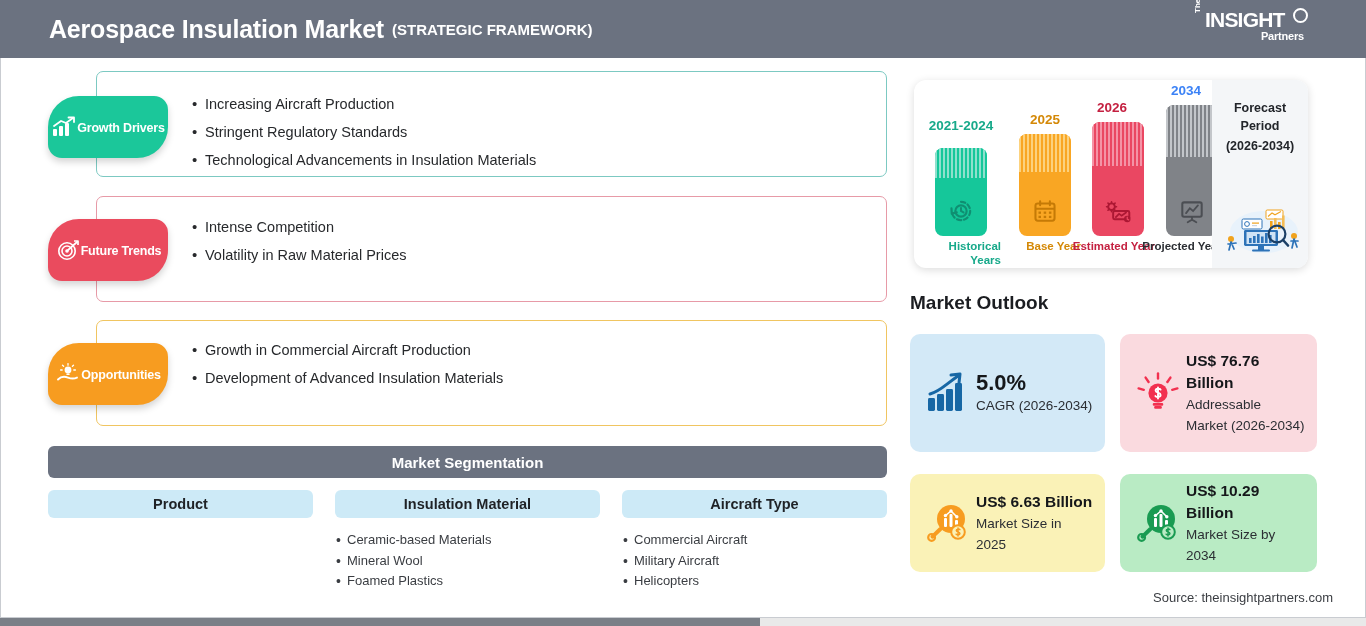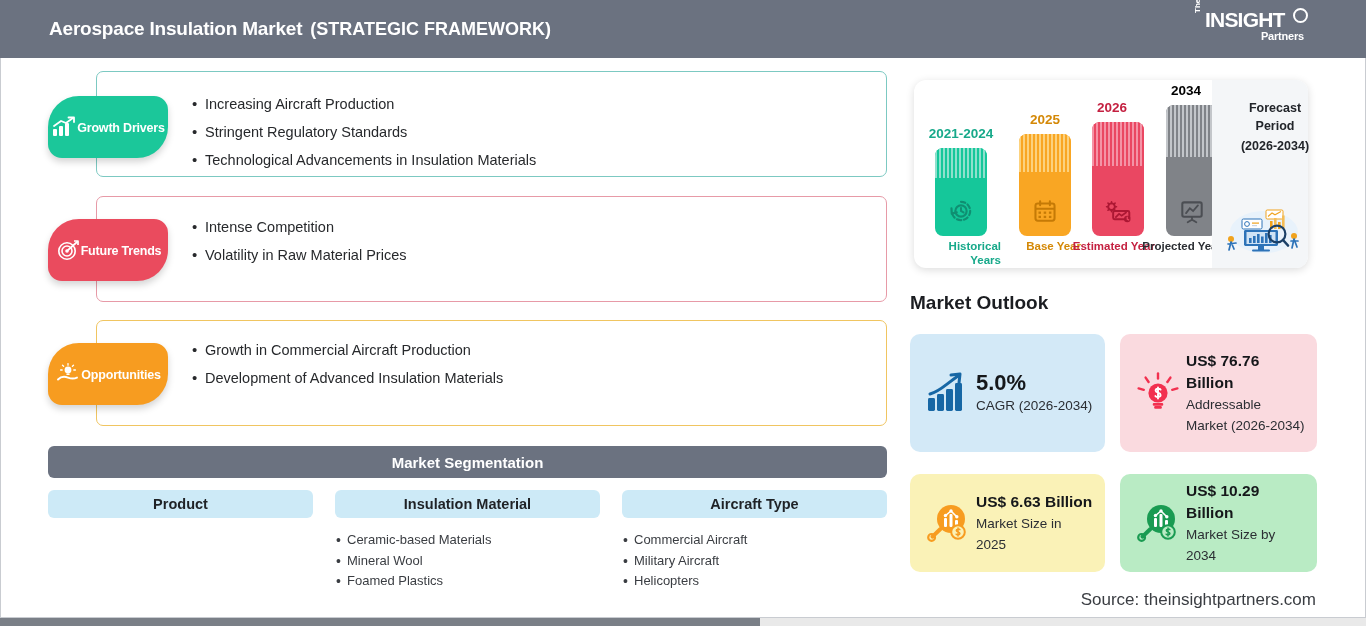--- a/index.html
+++ b/index.html
@@ -11,25 +11,25 @@
   }
   .page { position: relative; width: 1366px; height: 626px; background: #fff; }
 
   
   .header {
     position: absolute; left: 0; top: 0; width: 1366px; height: 58px;
     background: #6b7280; display: flex; align-items: center;
   }
   .header-title {
     margin-left: 49px; color: #ffffff;
-    font-size: 19px; font-weight: bold; letter-spacing: -0.2px;
+    font-size: 25px; font-weight: bold; letter-spacing: -0.2px;
     white-space: nowrap;
   }
   .header-sub {
-    color: #ffffff; font-size: 18px; font-weight: bold;
+    color: #ffffff; font-size: 15px; font-weight: bold;
     margin-left: 8px; letter-spacing: 0px; white-space: nowrap;
   }
   .logo {
     position: absolute; right: 56px; top: 8px; width: 116px; height: 42px;
     color: #fff;
   }
   .logo .l-the {
     position: absolute; left: 0px; top: 5px;
     font-size: 8px; font-weight: bold; line-height: 8px;
     transform: rotate(-90deg); transform-origin: left top;
@@ -120,21 +120,21 @@
   }
 
   
   .tl-card {
     position: absolute; left: 914px; top: 80px; width: 394px; height: 188px;
     background: #fff; border-radius: 12px;
     box-shadow: 0 2px 9px rgba(0,0,0,0.14);
   }
   .tl-fore {
     position: absolute; right: 0; top: 0; width: 96px; height: 188px;
-    background: #f4f6f8; border-radius: 0 12px 12px 0; padding-left: 15px;
+    background: #f4f6f8; border-radius: 0 12px 12px 0;
   }
   .tl-fore-t1, .tl-fore-t2 {
     position: absolute; width: 96px; text-align: center;
     font-size: 12.5px; font-weight: bold; color: #22252a; line-height: 16px;
   }
   .tl-fore-t1 { top: 20px; }
   .tl-fore-art { position: absolute; left: 6px; top: 122px; width: 86px; height: 54px; }
 
   .tl-bar-group { position: absolute; width: 66px; }
   .tl-year {
@@ -165,22 +165,22 @@
   .mo-c2 { left: 1120px; top: 334px; width: 197px; height: 118px; background: #fadadf; }
   .mo-c3 { left: 910px; top: 474px; width: 195px; height: 98px; background: #faf2b7; }
   .mo-c4 { left: 1120px; top: 474px; width: 197px; height: 98px; background: #b9ebc4; }
   .mo-ico { flex: 0 0 auto; width: 52px; display: flex; align-items: center; justify-content: center; }
   .mo-txt { flex: 1 1 auto; margin-left: 2px; }
   .mo-big  { font-size: 22px; font-weight: bold; color: #15171a; line-height: 24px; }
   .mo-big2 { font-size: 15.5px; font-weight: bold; color: #15171a; line-height: 22px; }
   .mo-sub  { font-size: 13.5px; color: #2b2e33; line-height: 21px; }
 
   .src {
-    position: absolute; right: 50px; top: 590px;
-    font-size: 17px; color: #3a3d42;
+    position: absolute; right: 33px; top: 590px;
+    font-size: 13px; color: #3a3d42;
   }
 
   
   .scroll-track {
     position: absolute; left: 0; top: 618px; width: 1366px; height: 8px;
     background: #e9e9e9;
   }
   .scroll-thumb {
     position: absolute; left: 0; top: 618px; width: 760px; height: 8px;
     background: #7a7f87; border-radius: 0px;
@@ -286,21 +286,21 @@
     <div class="seg-items">
       <div class="seg-li">Commercial Aircraft</div>
       <div class="seg-li">Military Aircraft</div>
       <div class="seg-li">Helicopters</div>
     </div>
   </div>
 
   <div class="tl-card">
 
     <div class="tl-bar-group" style="left:14px;top:0;">
-      <div class="tl-year" style="top:46px;color:#17a98a;width:90px;left:-12px;">2021-2024</div>
+      <div class="tl-year" style="top:38px;color:#17a98a;width:90px;left:-12px;">2021-2024</div>
       <div class="tl-bar" style="top:68px;height:88px;background:#15c79a;">
         <div class="strip" style="height:30px;background:repeating-linear-gradient(90deg,#8fe0cd 0 2px,#15c79a 2px 4px);"></div>
         <svg class="tl-icon" style="bottom:12px;width:26px;height:26px;" viewBox="0 0 24 24">
           <path d="M12 3.5 a8.5 8.5 0 1 1 -8.2 10.8" fill="none" stroke="#0f8f72" stroke-width="2" stroke-linecap="round" stroke-dasharray="4 2.6"></path>
           <path d="M3.2 9.6 L3.5 14.4 L8.1 13.2" fill="none" stroke="#0f8f72" stroke-width="2" stroke-linecap="round" stroke-linejoin="round"></path>
           <circle cx="12" cy="12" r="5.2" fill="none" stroke="#0f8f72" stroke-width="2"></circle>
           <path d="M12 9.2 L12 12 L14.3 13.3" fill="none" stroke="#0f8f72" stroke-width="1.9" stroke-linecap="round"></path>
         </svg>
       </div>
       <div class="tl-cap" style="top:160px;color:#17a98a;width:80px;left:-7px;">Historical Years</div>
@@ -337,21 +337,21 @@
           <rect x="8.5" y="12" width="15" height="7.6" rx="1.3" fill="none" stroke="#ac1733" stroke-width="1.8"></rect>
           <path d="M11 17.6 L14 14.6 L16.4 16.4 L20.5 13.4" fill="none" stroke="#ac1733" stroke-width="1.6" stroke-linecap="round"></path>
           <circle cx="21.6" cy="19.4" r="3" fill="#ac1733"></circle>
           <path d="M21.6 17.7 V19.5 L22.9 20.2" stroke="#ea4762" stroke-width="1.2" fill="none" stroke-linecap="round"></path>
         </svg>
       </div>
       <div class="tl-cap" style="top:160px;color:#c42040;width:84px;left:-8px;">Estimated Year</div>
     </div>
 
     <div class="tl-bar-group" style="left:232px;top:0;">
-      <div class="tl-year" style="top:3px;color:#000000;width:80px;left:0px;">2034</div>
+      <div class="tl-year" style="top:3px;color:#3b82f6;width:80px;left:0px;">2034</div>
       <div class="tl-bar" style="top:25px;height:131px;background:#808388;left:20px;">
         <div class="strip" style="height:52px;background:repeating-linear-gradient(90deg,#c3c6ca 0 2px,#808388 2px 4px);"></div>
         <svg class="tl-icon" style="bottom:12px;width:28px;height:26px;" viewBox="0 0 26 24">
           <rect x="4" y="4" width="18" height="13.4" rx="1.6" fill="none" stroke="#4b4e53" stroke-width="1.9"></rect>
           <path d="M7.5 14 L11 9.5 L14 12 L18.5 6.8" fill="none" stroke="#4b4e53" stroke-width="1.7" stroke-linecap="round"></path>
           <path d="M13 17.4 V20 M9 22.4 L13 20 L17 22.4" fill="none" stroke="#4b4e53" stroke-width="1.7" stroke-linecap="round" stroke-linejoin="round"></path>
         </svg>
       </div>
       <div class="tl-cap" style="top:160px;color:#2b2e33;width:80px;left:-4px;">Projected Year</div>
     </div>

